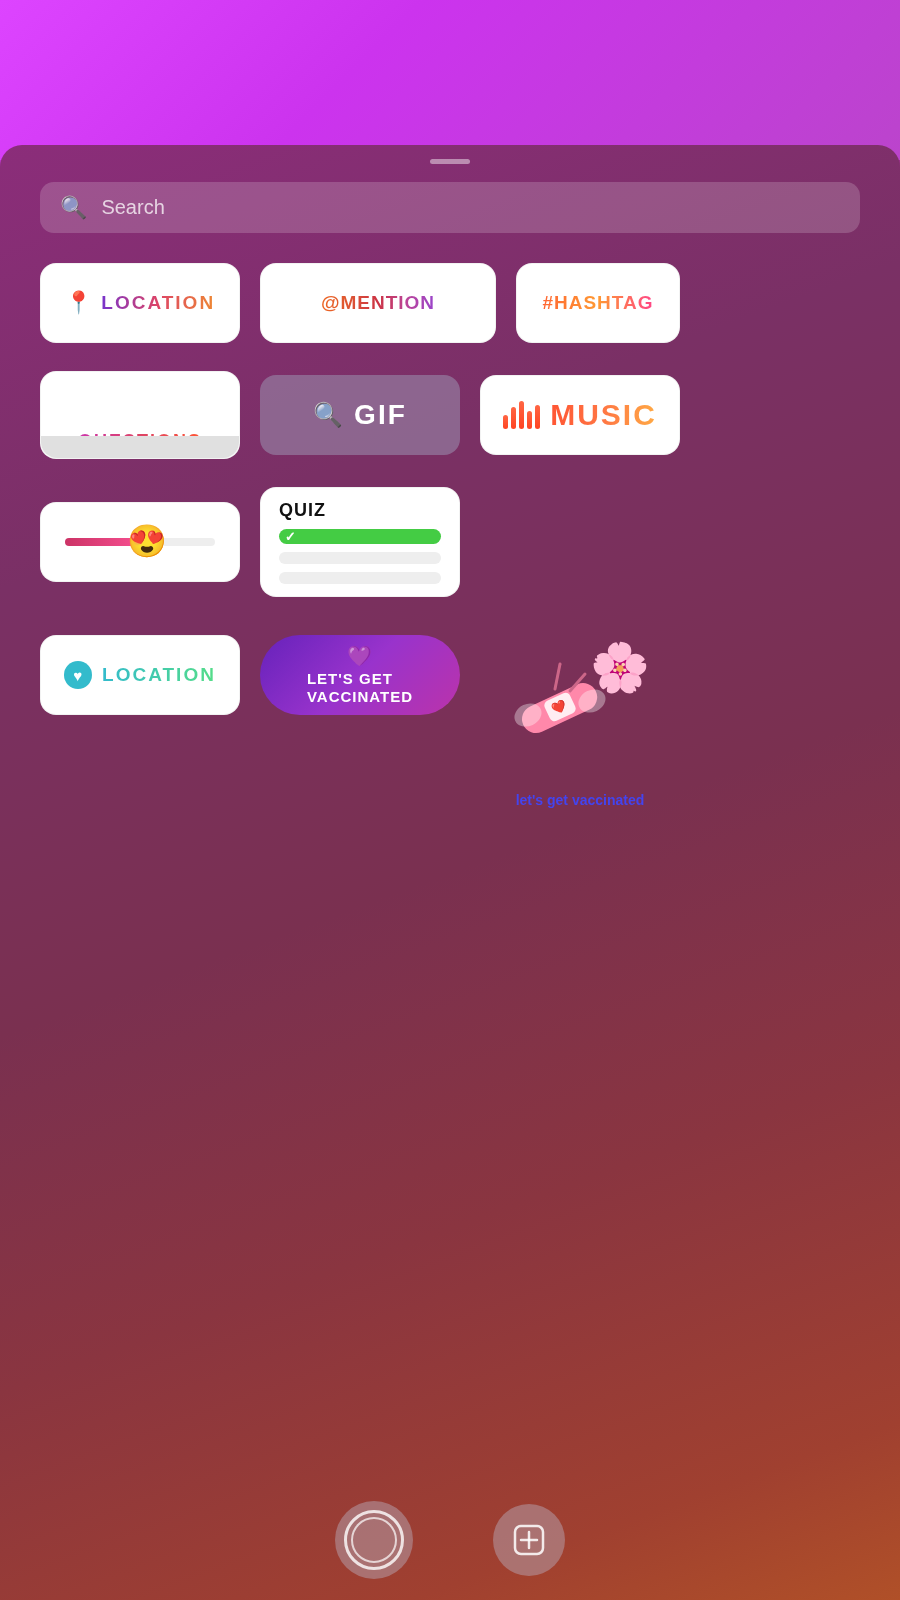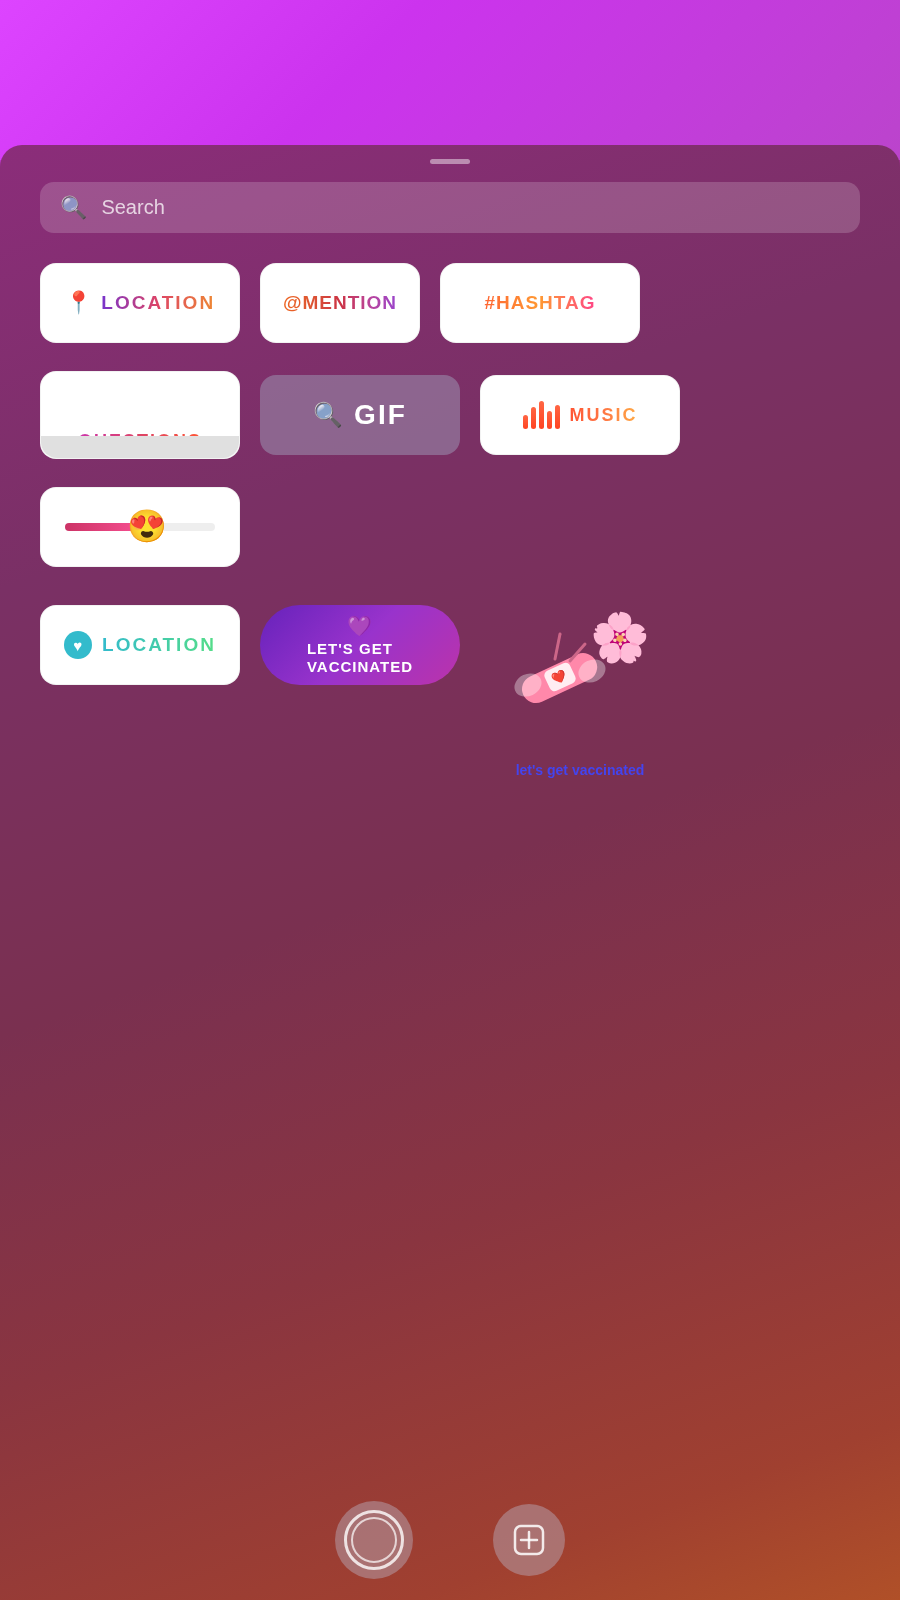--- a/index.html
+++ b/index.html
@@ -124,35 +124,35 @@
       -webkit-background-clip: text;
       -webkit-text-fill-color: transparent;
       background-clip: text;
       font-size: 19px;
       font-weight: 900;
       letter-spacing: 2px;
     }
 
     
     #sticker-mention {
-      width: 160px;
+      width: 236px;
     }
     #sticker-mention .label {
       background: linear-gradient(90deg, #ee6622, #dd5533, #cc3344, #bb4499, #9944cc);
       -webkit-background-clip: text;
       -webkit-text-fill-color: transparent;
       background-clip: text;
       font-size: 19px;
       font-weight: 900;
       letter-spacing: 1px;
     }
 
     
     #sticker-hashtag {
-      width: 200px;
+      width: 164px;
     }
     #sticker-hashtag .label {
       background: linear-gradient(90deg, #ff6633, #ff9933, #ff4488);
       -webkit-background-clip: text;
       -webkit-text-fill-color: transparent;
       background-clip: text;
       font-size: 19px;
       font-weight: 900;
       letter-spacing: 1px;
     }
@@ -216,21 +216,21 @@
     #sticker-music .bars-icon span {
       width: 5px;
       background: linear-gradient(180deg, #ff6644, #ff4422);
       border-radius: 3px;
     }
     #sticker-music .label {
       background: linear-gradient(90deg, #ff5533, #ff7744, #ffaa44);
       -webkit-background-clip: text;
       -webkit-text-fill-color: transparent;
       background-clip: text;
-      font-size: 18px;
+      font-size: 30px;
       font-weight: 900;
       letter-spacing: 2px;
     }
 
     
     #sticker-slider {
       width: 200px;
       height: 80px;
       background: #ffffff;
       position: relative;
@@ -545,20 +545,26 @@
 
     <div class="sticker-row">
 
       <div id="sticker-slider" class="sticker sticker-white">
         <div class="track">
           <span class="emoji-thumb">😍</span>
         </div>
       </div>
 
 
+      <div id="sticker-quiz" class="sticker sticker-white">
+        <span class="quiz-title">QUIZ</span>
+        <div class="quiz-option correct"></div>
+        <div class="quiz-option"></div>
+        <div class="quiz-option"></div>
+      </div>
 
     </div>
 
     <div class="sticker-row row4 row-vaccinated">
 
       <div id="sticker-donation" class="sticker sticker-white">
         <div class="heart-icon">♥</div>
         <span class="label">LOCATION</span>
       </div>
 

